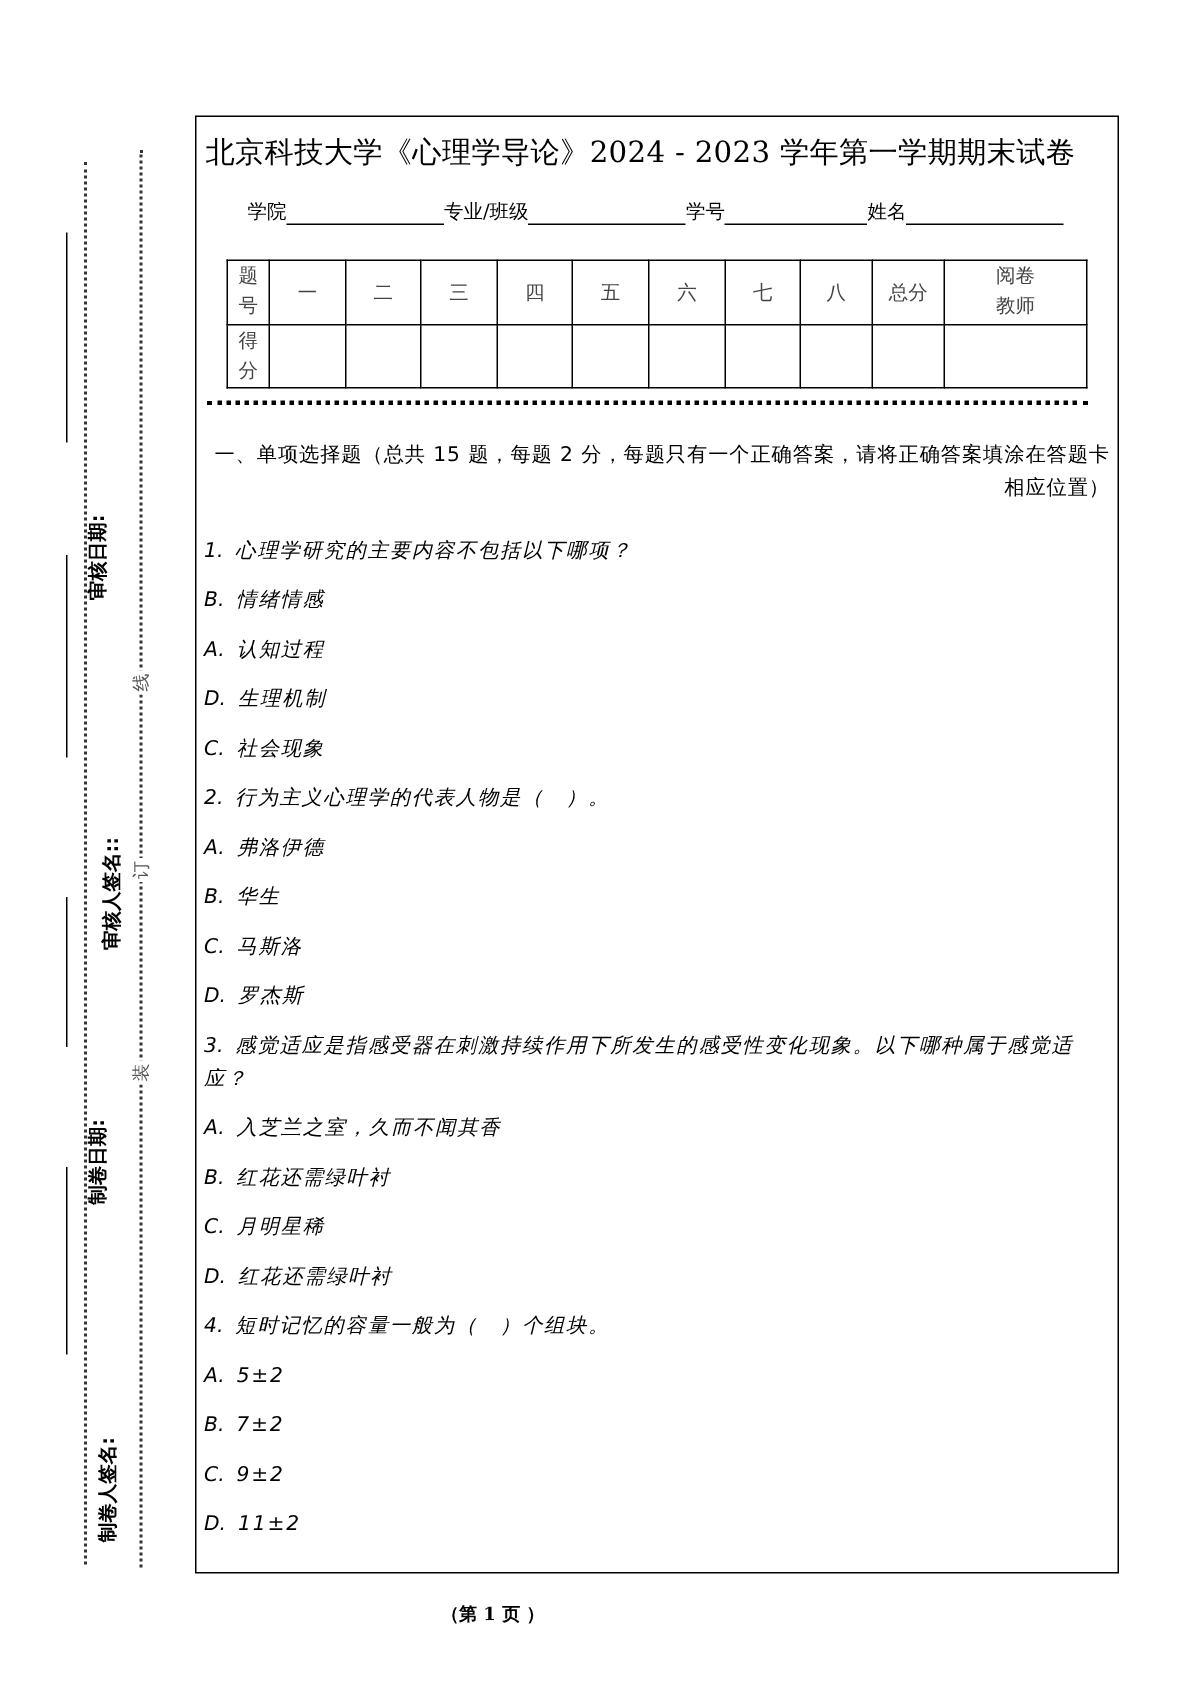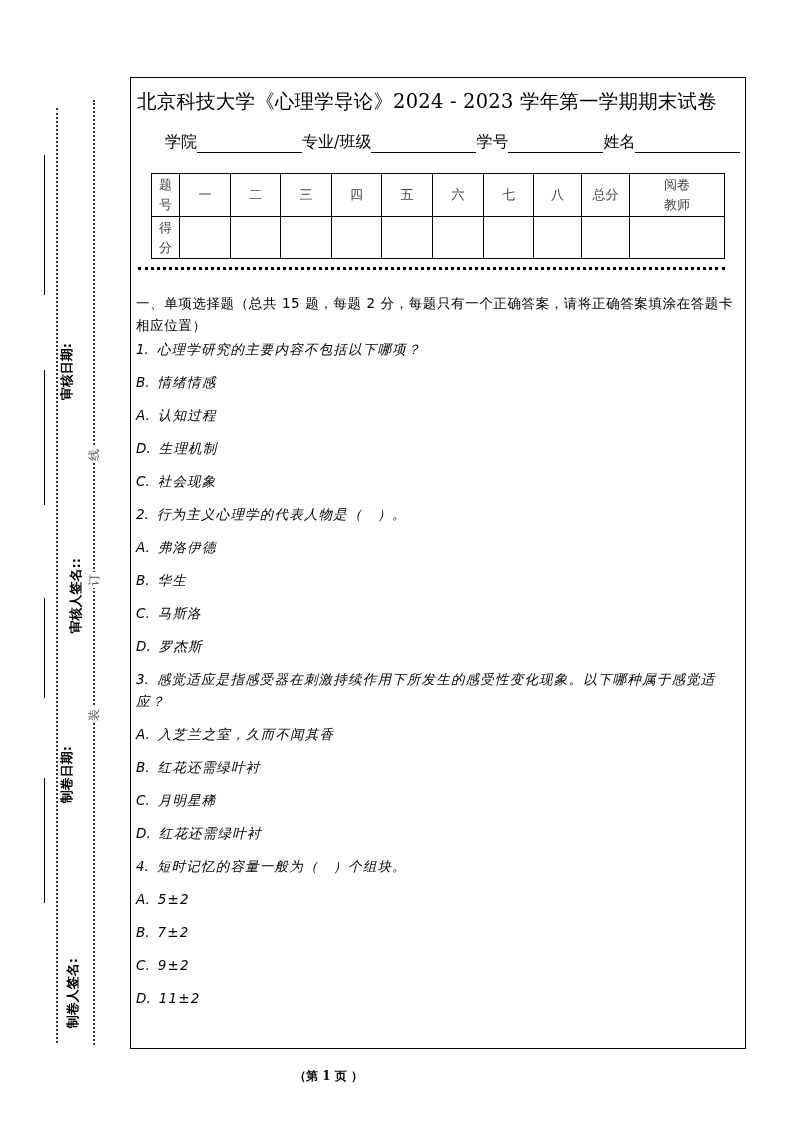--- a/index.html
+++ b/index.html
@@ -19,37 +19,37 @@
                font-size: 13px; line-height: 16px; }
   .sig-label span { display: block; transform-origin: center; white-space: nowrap;
                     transform: rotate(-90deg) translateX(-50%); position: absolute;
                     left: 0; top: 0; }
 
   
   .frame { position: absolute; left: 130px; top: 77px; width: 614px; height: 970px;
            border: 1px solid #000; }
   .title { position: absolute; left: 6px; top: 10px; width: 604px; font-size: 19.5px;
            letter-spacing: 0.2px; white-space: nowrap; }
-  .info-row { position: absolute; left: 34px; top: 54px; font-size: 16px; white-space: nowrap;
+  .info-row { position: absolute; left: 34px; top: 54px; font-size: 13px; white-space: nowrap;
               display: flex; align-items: flex-end; }
   .info-row .blank { display: inline-block; border-bottom: 1px solid #000; height: 12px; }
 
   table.score { position: absolute; left: 20px; top: 95px; border-collapse: collapse;
                 font-size: 13px; color: #444; }
   table.score td { border: 1px solid #000; text-align: center; padding: 0; }
   table.score tr.r1 td { height: 42px; }
   table.score tr.r2 td { height: 41px; }
   .stack { display: block; line-height: 20px; }
 
   .sep { position: absolute; left: 7px; top: 189px; width: 587px; height: 0;
          border-top: 3px dotted #000; }
 
   .content { position: absolute; left: 5px; top: 214px; width: 604px;
              font-family: "DejaVu Sans", "Liberation Sans", sans-serif; font-size: 13.5px; }
-  .section-head { line-height: 22px; letter-spacing: 0.6px; margin-bottom: 2px; }
+  .section-head { line-height: 22px; letter-spacing: 0.6px; margin-bottom: 20px; text-align: right; }
   .line { height: 33px; line-height: 22px; white-space: nowrap; letter-spacing: 1.2px; font-style: italic; }
   .line.wrap { height: auto; white-space: normal; margin-bottom: 11px; }
   .num { letter-spacing: 0; margin-right: 8px; }
 
   .footer { position: absolute; top: 1068px; left: 0; width: 657px; text-align: center;
             font-size: 12px; font-weight: bold; }
 </style>
 </head>
 <body>
 

